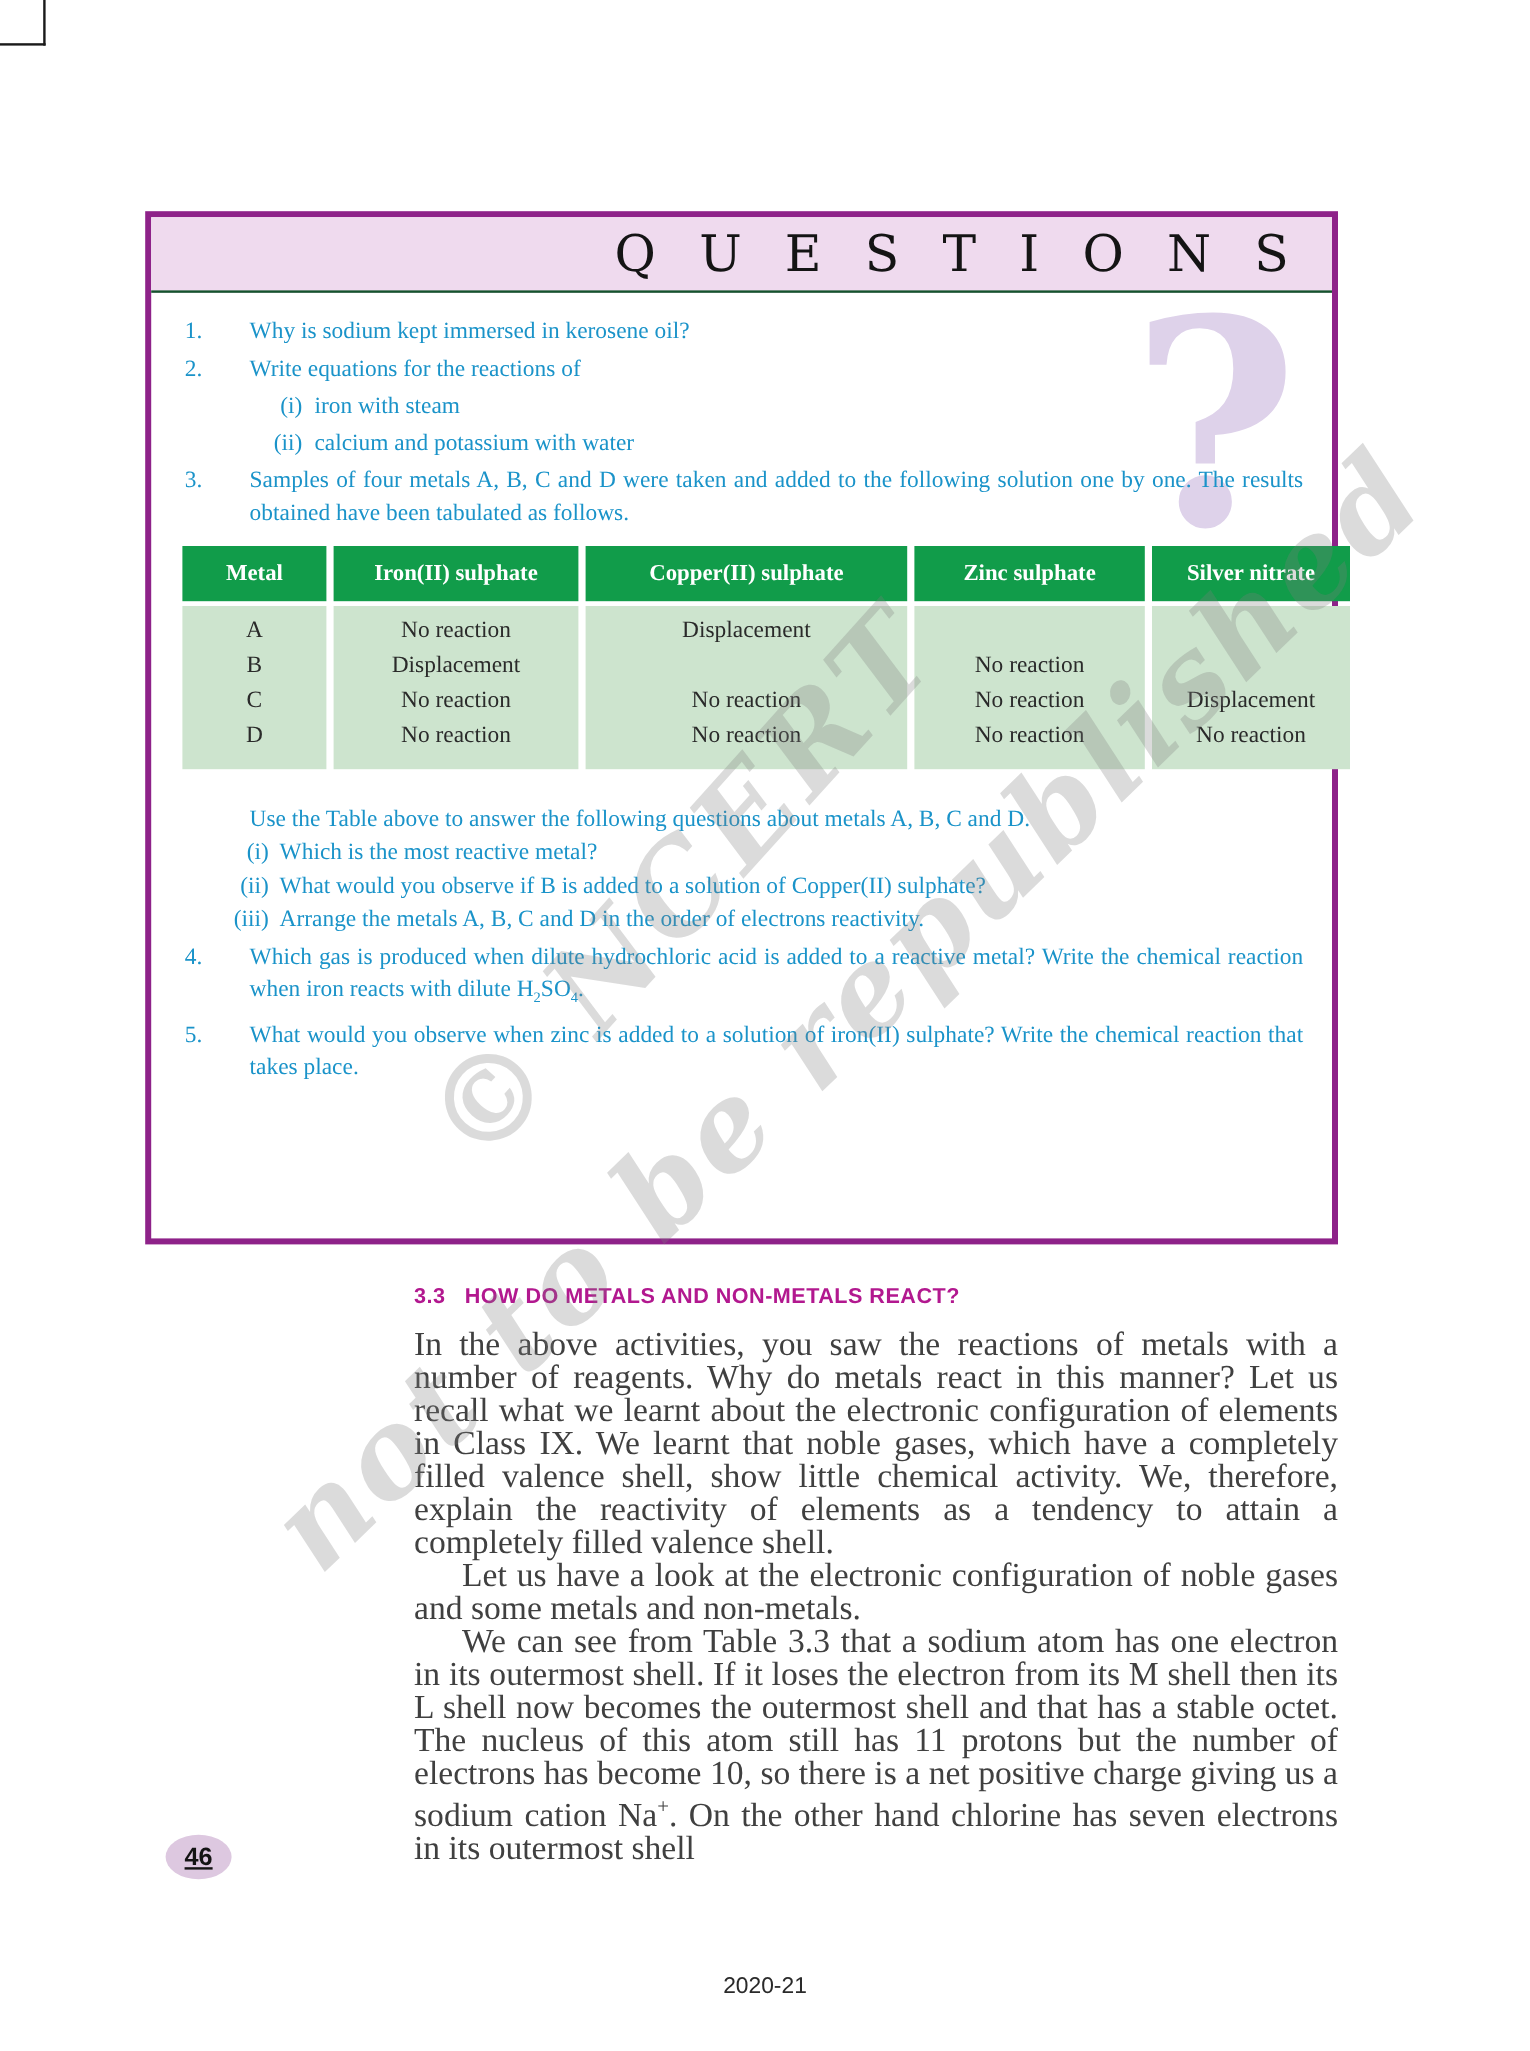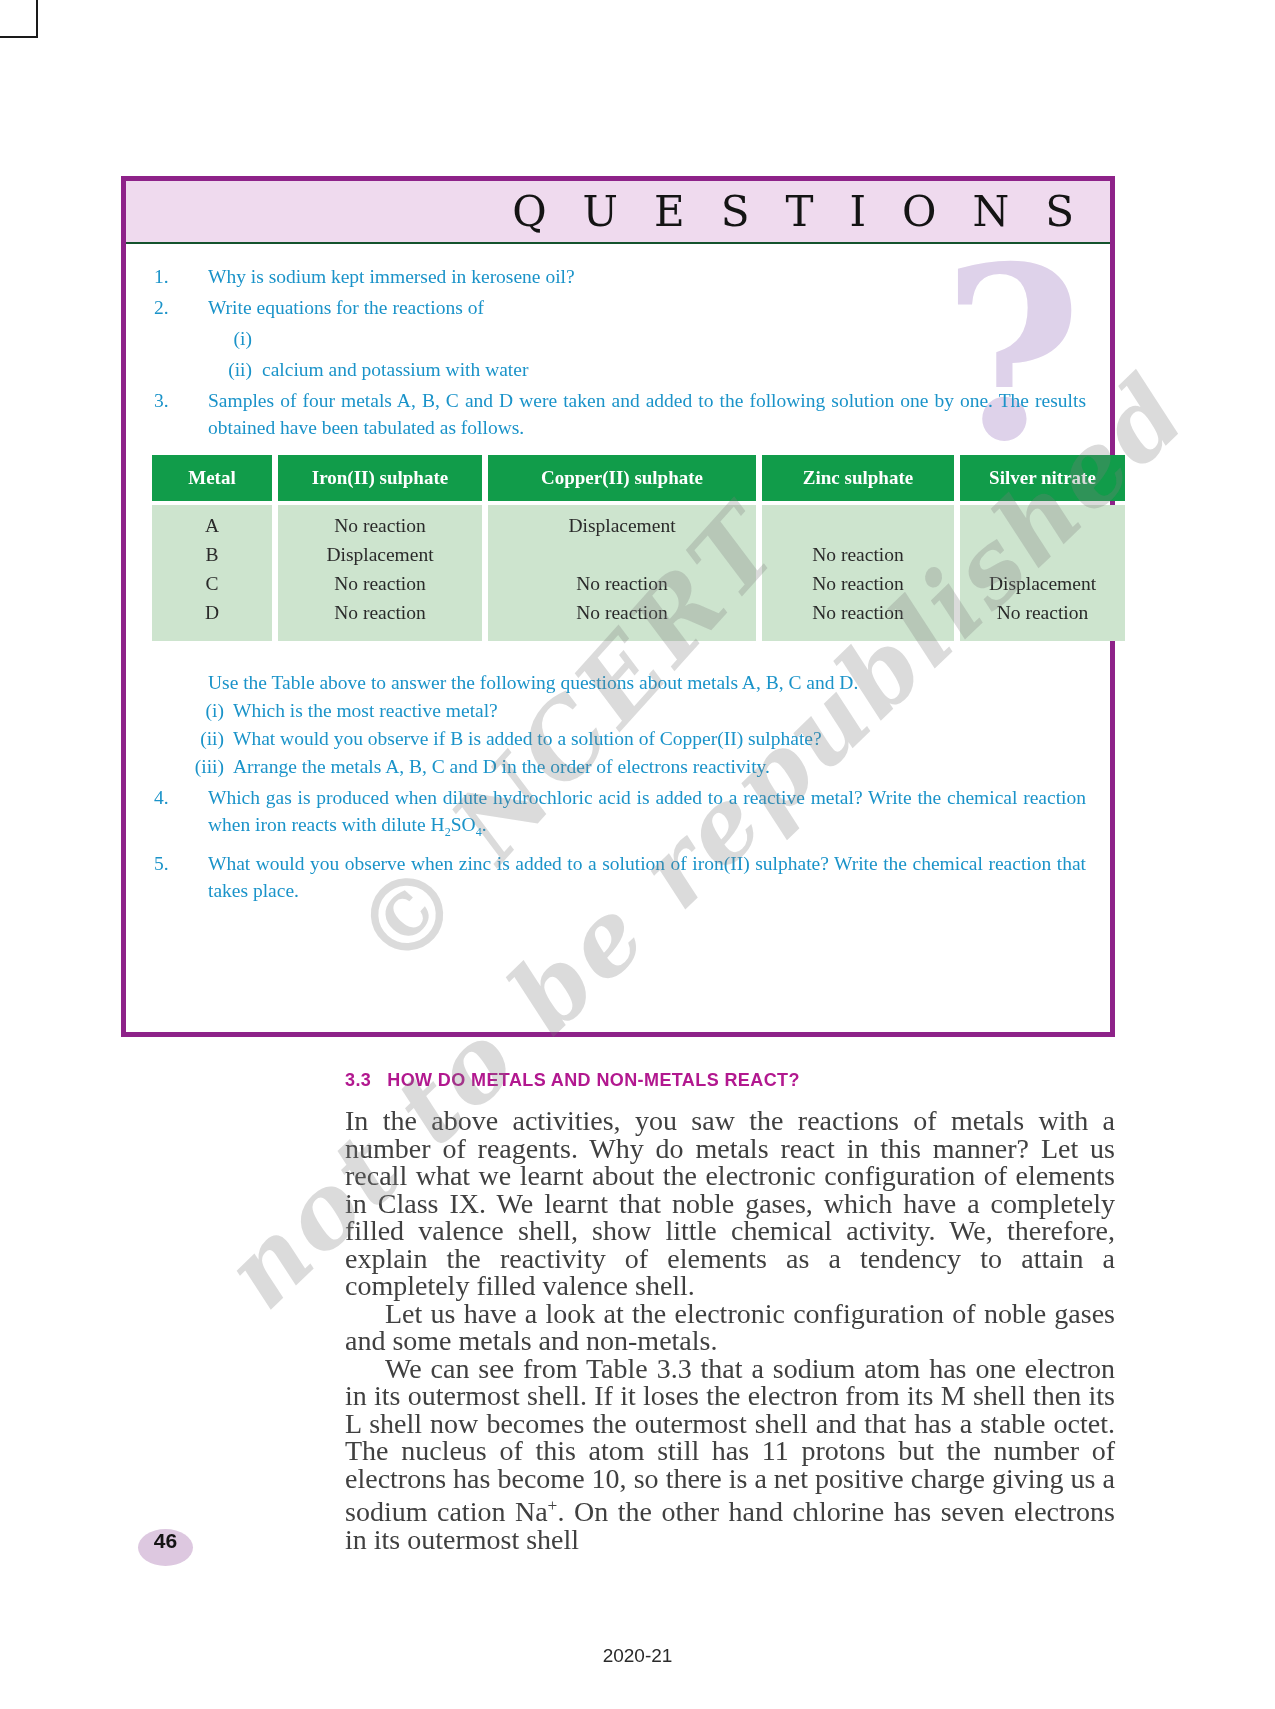--- a/index.html
+++ b/index.html
@@ -52,22 +52,22 @@
   .section{position:absolute;left:345px;top:1070px;width:770px;}
   .sec-title{margin:0;font-family:"Liberation Sans",sans-serif;font-weight:bold;
              font-size:18px;color:#b2188f;letter-spacing:0.4px;white-space:nowrap;}
   .sec-num{margin-right:16px;}
   .section p{margin:0;font-size:28px;line-height:27.5px;text-align:justify;color:#404040;}
   .section p.first{margin-top:16px;}
   .section p.indent{text-indent:40px;}
 
   
   .page-pill{position:absolute;left:138px;top:1529px;width:55px;height:37px;border-radius:50%;
-             background:#ddc8e0;display:flex;align-items:flex-start;justify-content:center;
-             font-family:"Liberation Sans",sans-serif;font-weight:bold;font-size:21px;color:#141414;}
+             background:#ddc8e0;display:flex;align-items:center;justify-content:center;
+             font-family:"Liberation Sans",sans-serif;font-weight:bold;font-size:21px;color:#141414;text-decoration:underline;}
   .footer-right{position:absolute;left:345px;top:1533px;width:770px;text-align:right;
                 font-size:20px;color:#1b1b1b;letter-spacing:1px;}
   .footer-bottom{position:absolute;left:0;top:1645px;width:100%;text-align:center;
                  font-family:"Liberation Sans",sans-serif;font-size:19px;color:#2a2a2a;}
 
   
   .wm{position:absolute;font-family:"DejaVu Serif",serif;font-style:italic;font-weight:bold;
       color:rgba(125,125,125,0.28);white-space:nowrap;pointer-events:none;z-index:6;text-align:center;}
   .wm1{left:295px;top:715px;width:480px;font-size:100px;letter-spacing:6px;transform:rotate(-48deg);}
   .wm2{left:95px;top:865px;width:1050px;font-size:100px;letter-spacing:4px;transform:rotate(-44deg);}
@@ -91,20 +91,21 @@
         <span class="q-num">1.</span>
         <span class="q-text">Why is sodium kept immersed in kerosene oil?</span>
       </div>
 
       <div class="q-item">
         <span class="q-num">2.</span>
         <span class="q-text">Write equations for the reactions of</span>
       </div>
       <div class="q-sub">
         <span class="sub-label">(i)</span>
+        <span class="sub-text">iron with steam</span>
       </div>
       <div class="q-sub">
         <span class="sub-label">(ii)</span>
         <span class="sub-text">calcium and potassium with water</span>
       </div>
 
       <div class="q-item">
         <span class="q-num">3.</span>
         <span class="q-text">Samples of four metals A, B, C and D were taken and added to the following solution one by one. The results obtained have been tabulated as follows.</span>
       </div>

